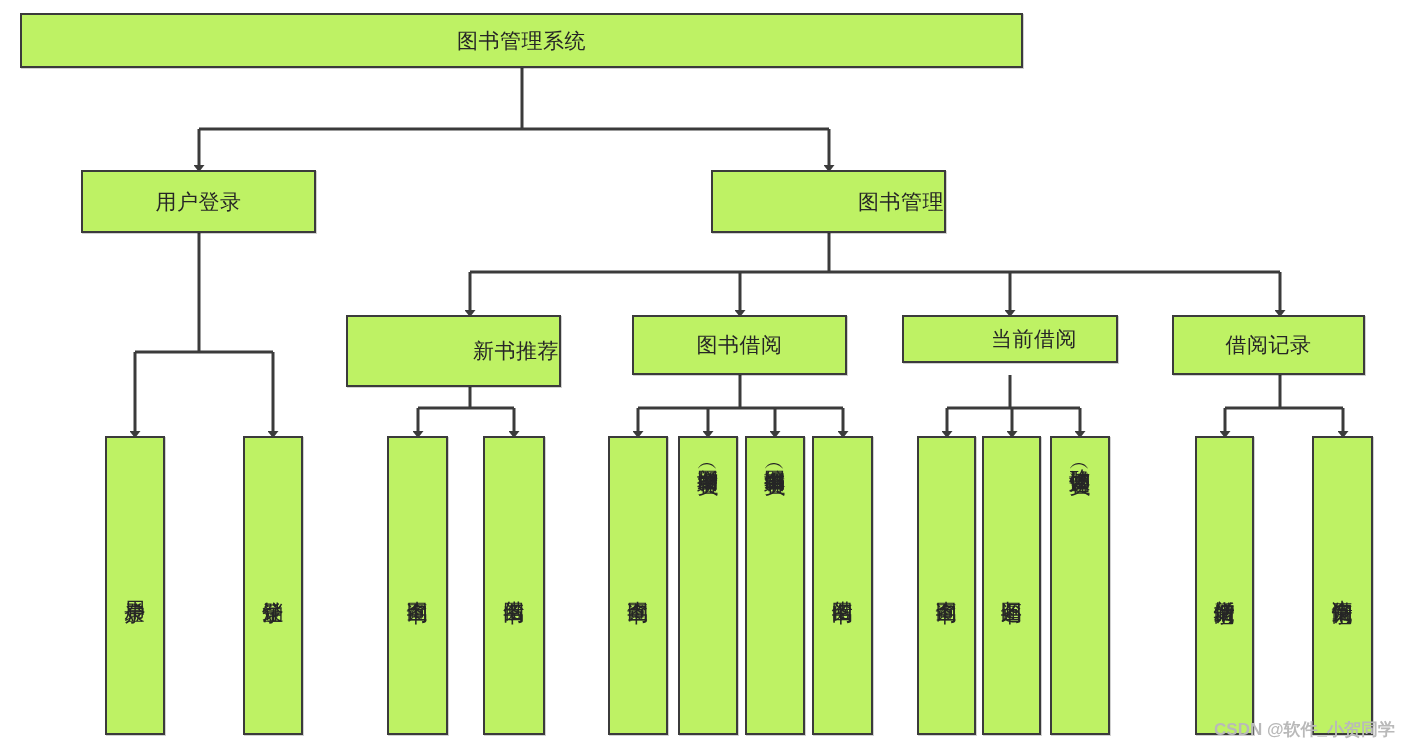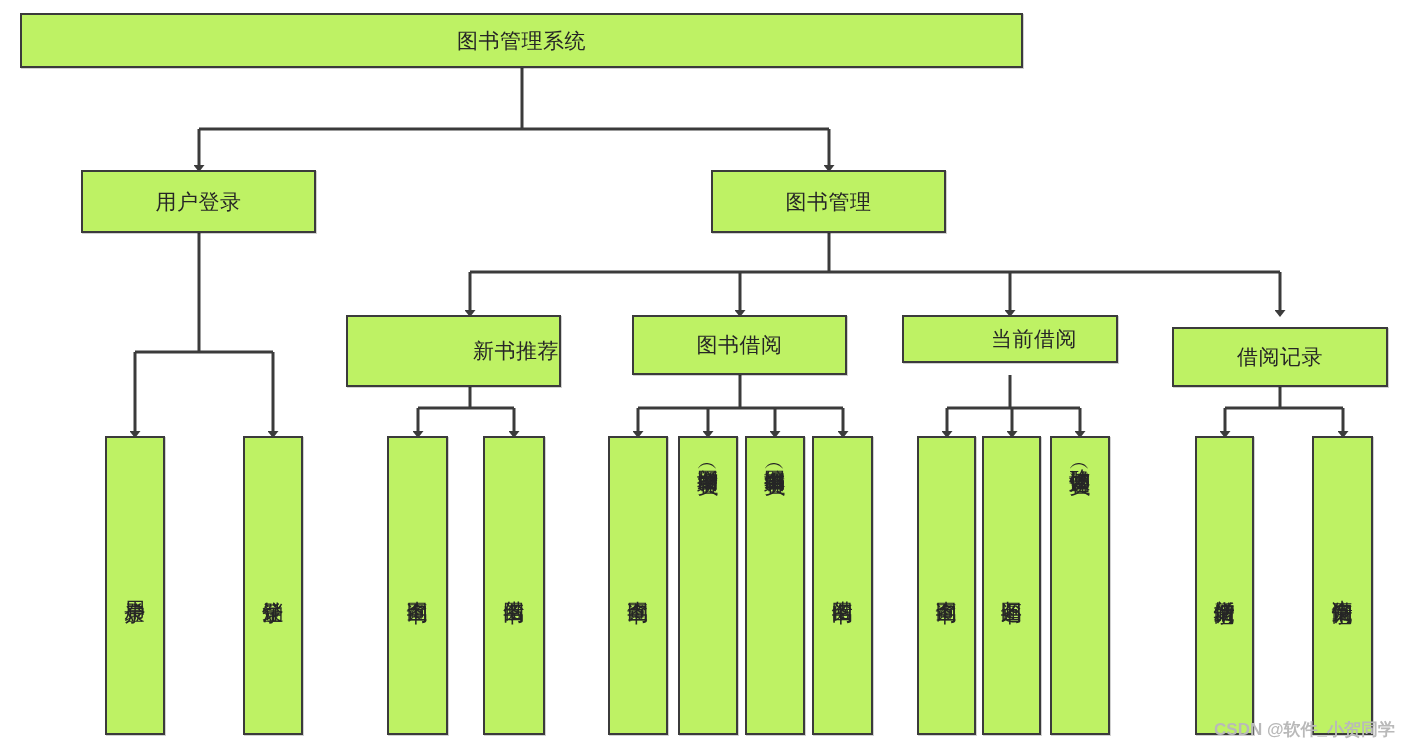--- a/index.html
+++ b/index.html
@@ -118,33 +118,33 @@
       </g>
   </svg>
 
   <div id="nodes">
       <div class="node-box" style="left: 20px; top: 13px; width: 1003px; height: 55px;">
         <span class="node-label-h">图书管理系统</span>
       </div>
       <div class="node-box" style="left: 81px; top: 170px; width: 235px; height: 63px;">
         <span class="node-label-h">用户登录</span>
       </div>
-      <div class="node-box" style="left: 711px; top: 170px; width: 235px; height: 63px;">
+      <div class="node-box" style="left: 711px; top: 170px; width: 235px; height: 63px; justify-content: flex-end;">
         <span class="node-label-h">图书管理</span>
       </div>
       <div class="node-box" style="left: 346px; top: 315px; width: 215px; height: 72px; justify-content: flex-end;">
         <span class="node-label-h">新书推荐</span>
       </div>
       <div class="node-box" style="left: 632px; top: 315px; width: 215px; height: 60px;">
         <span class="node-label-h">图书借阅</span>
       </div>
       <div class="node-box" style="left: 902px; top: 315px; width: 216px; height: 48px; padding-left: 48px;">
         <span class="node-label-h">当前借阅</span>
       </div>
-      <div class="node-box" style="left: 1172px; top: 327px; width: 216px; height: 60px;">
+      <div class="node-box" style="left: 1172px; top: 315px; width: 193px; height: 60px;">
         <span class="node-label-h">借阅记录</span>
       </div>
       <div class="node-box leaf-box center-text" style="left: 105px; top: 436px; width: 60px; height: 299px;">
         <span class="node-label-v">用户登录</span>
       </div>
       <div class="node-box leaf-box center-text" style="left: 243px; top: 436px; width: 60px; height: 299px;">
         <span class="node-label-v">注销登录</span>
       </div>
       <div class="node-box leaf-box center-text" style="left: 387px; top: 436px; width: 61px; height: 299px;">
         <span class="node-label-v">查询图书</span>

